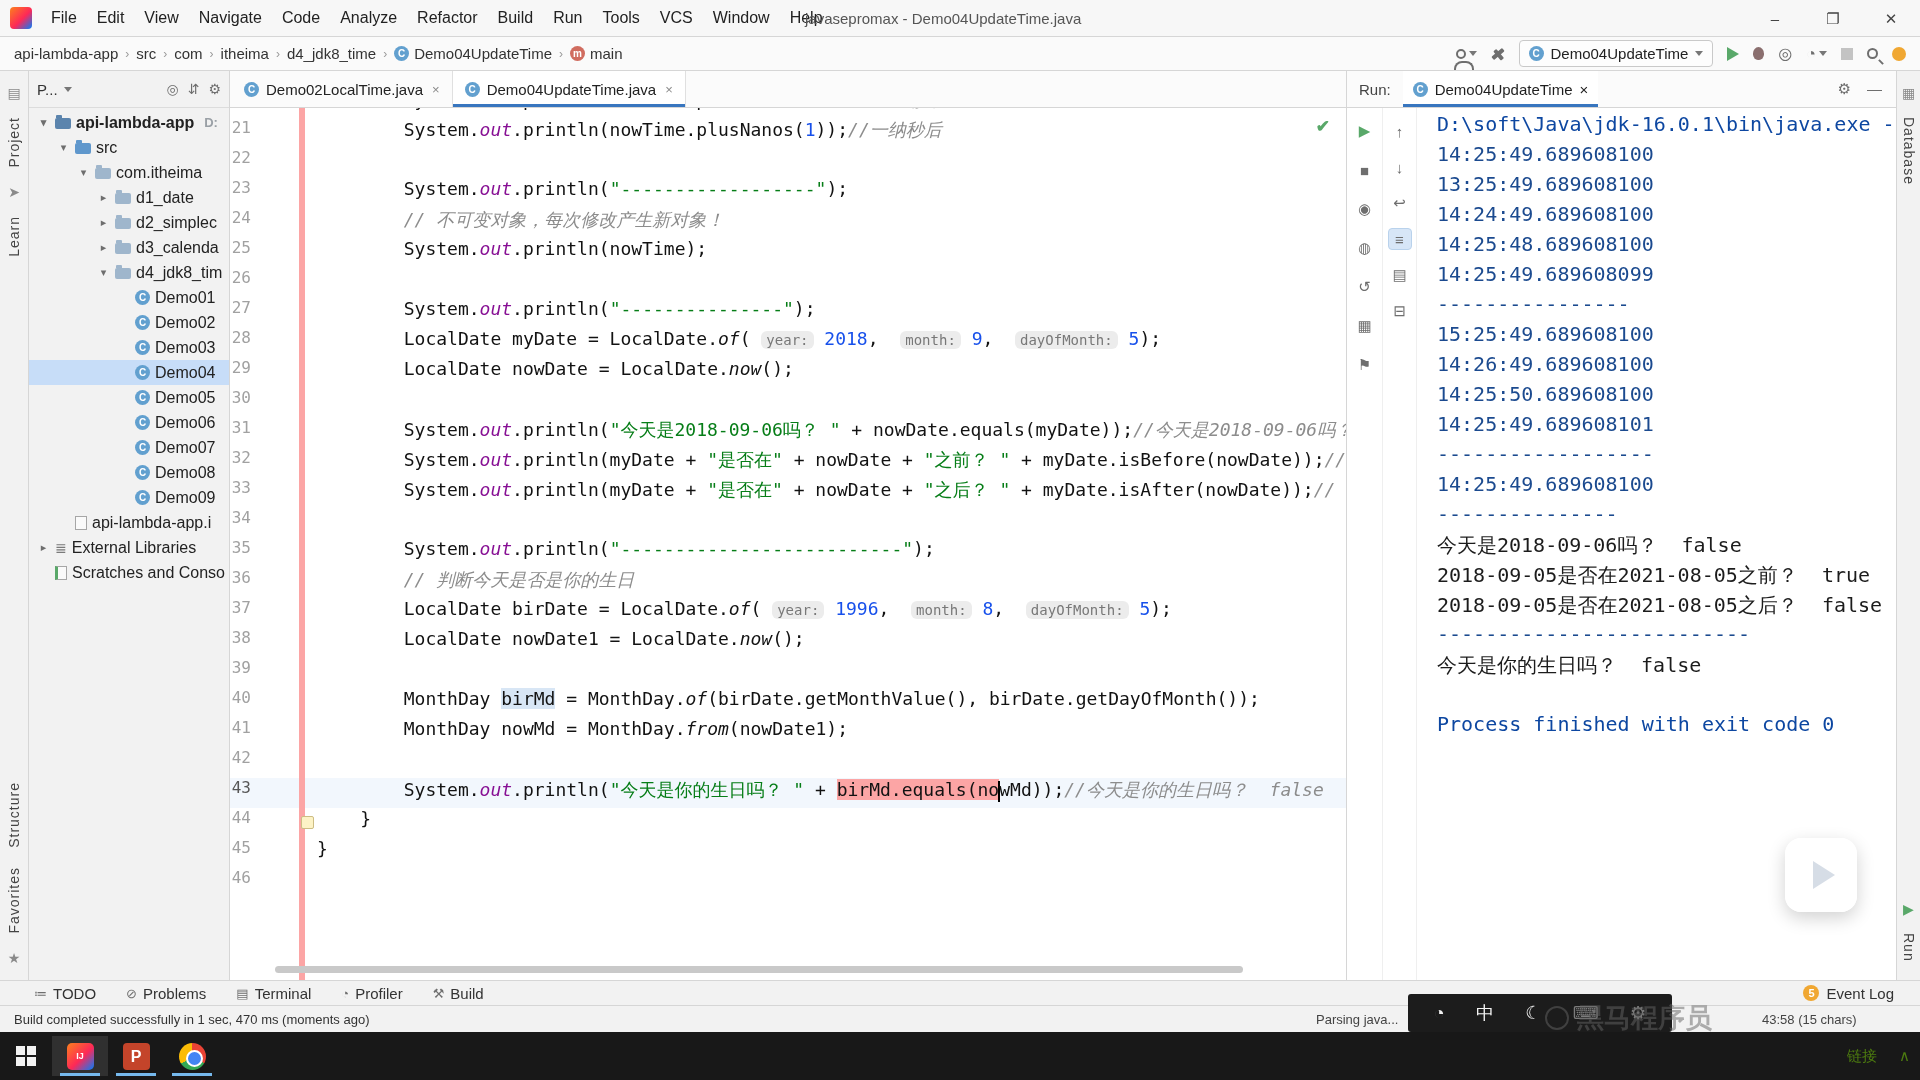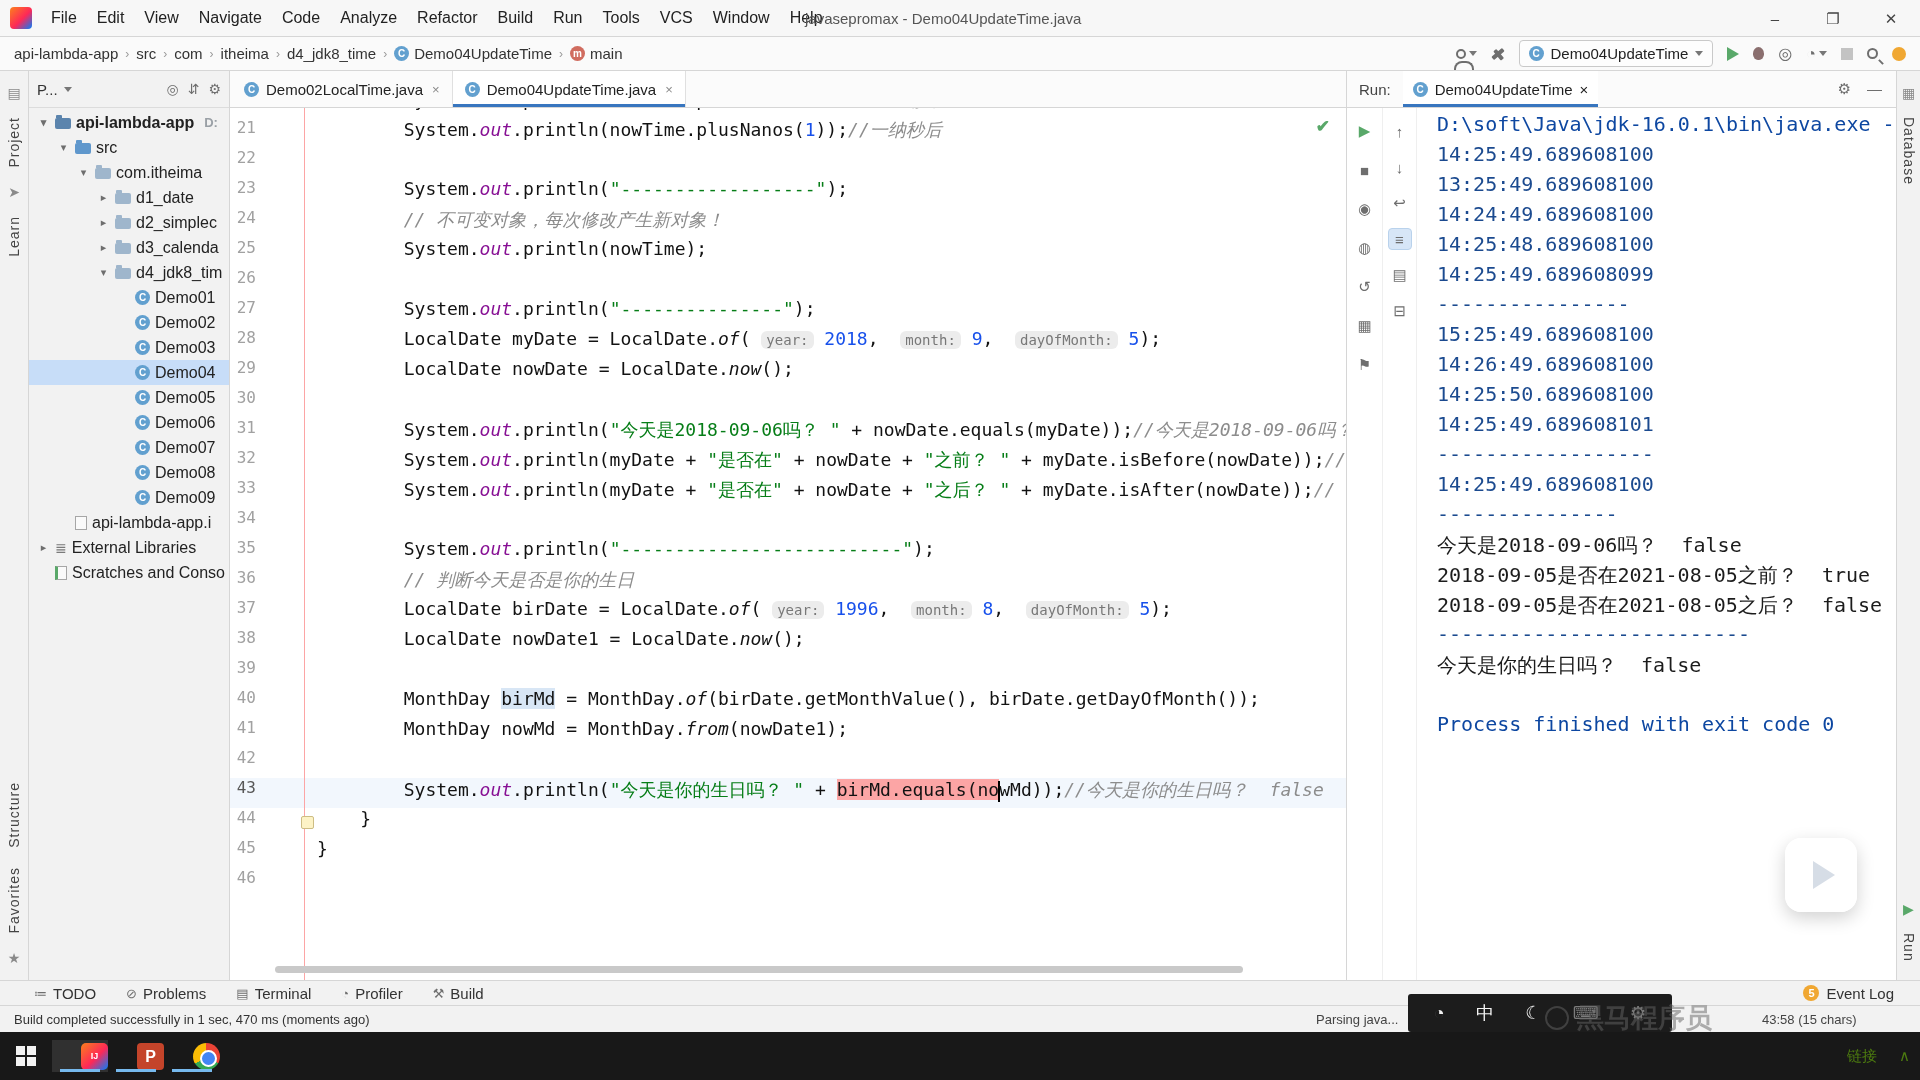--- a/index.html
+++ b/index.html
@@ -65,21 +65,21 @@
   .lic{color:#7a7a7a;font-size:14px;flex:none}
 
   
   .editor{flex:1;display:flex;flex-direction:column;min-width:0;border-right:1px solid #d6d6d6;position:relative}
   .tabbar{height:37px;background:#fbfbfb;border-bottom:1px solid #d6d6d6;display:flex;align-items:flex-end;padding-left:2px;flex:none}
   .etab{height:36px;display:flex;align-items:center;gap:7px;padding:0 12px;font-size:15px;color:#222;border-right:1px solid #e0e0e0;background:#fbfbfb;position:relative}
   .etab.active{background:#fff}
   .etab.active::after{content:"";position:absolute;left:0;right:0;bottom:0;height:3px;background:#3876bf}
   .etab .x{color:#8a8a8a;font-size:13px;margin-left:2px}
   .edbody{flex:1;display:flex;position:relative;overflow:hidden;background:#fff}
-  .gutter{width:75px;flex:none;background:#fff;border-right:1px solid #fca5a5;overflow:hidden}
+  .gutter{width:75px;flex:none;background:#fff;border-right:6px solid #fca5a5;overflow:hidden}
   .gnums{margin-top:-20px}
   .gn{height:30px;line-height:30px;text-align:right;padding-right:48px;font:16px "DejaVu Sans Mono",monospace;color:#a1a1a1}
   .gn.cur{color:#575757;background:#f2f7fd}
   .codearea{flex:1;overflow:hidden;position:relative}
   .clines{margin-top:-20px}
   .cl{height:30px;line-height:30px;white-space:pre;font:18px "DejaVu Sans Mono",monospace;color:#121212;padding-left:12px}
   .cl.cur{background:#f2f7fd}
   .tf{color:#871094;font-style:italic}
   .tm{font-style:italic}
   .ts{color:#067d17}
@@ -123,21 +123,21 @@
   
   .statusbar{height:27px;background:#f2f2f2;border-top:1px solid #d6d6d6;display:flex;align-items:center;padding:0 14px;font-size:13px;color:#333;flex:none;position:relative}
   .sb-activity{position:absolute;left:1316px;color:#444}
   .sb-pos{position:absolute;left:1762px;color:#444}
 
   
   .taskbar{height:48px;background:#181818;display:flex;align-items:center;flex:none;position:relative}
   .tb-start{width:52px;height:48px;display:flex;align-items:center;justify-content:center}
   .winlogo{display:grid;grid-template-columns:9px 9px;grid-template-rows:9px 9px;gap:2px}
   .winlogo span{background:#f2f2f2}
-  .tapp{width:56px;height:32px;display:flex;align-items:center;justify-content:flex-end;position:relative}
+  .tapp{width:56px;height:40px;display:flex;align-items:center;justify-content:center;position:relative}
   .tapp.focus{background:#303030}
   .tapp::after{content:"";position:absolute;bottom:0;left:8px;right:8px;height:3px;background:#76b9ed}
   .ij-ic{width:27px;height:27px;border-radius:5px;background:linear-gradient(135deg,#fc801d,#fe2857 55%,#007eff);color:#fff;font:bold 9px/27px "Liberation Sans",sans-serif;text-align:center}
   .pp-ic{width:27px;height:27px;border-radius:4px;background:#c4442a;color:#fff;font:bold 16px/27px "Liberation Sans",sans-serif;text-align:center}
   .cr-ic{width:27px;height:27px;border-radius:50%;background:conic-gradient(#ea4335 0 33%,#34a853 33% 66%,#fbbc05 66% 100%);position:relative}
   .cr-ic::after{content:"";position:absolute;left:7px;top:7px;width:13px;height:13px;border-radius:50%;background:#4285f4;border:2px solid #fff}
   .tray{position:absolute;right:10px;display:flex;align-items:center;gap:22px;color:#4d7c0f;font-size:15px}
 
   
   .ime{position:absolute;left:1408px;top:994px;width:264px;height:38px;background:#1c1c1c;border-radius:3px;display:flex;align-items:center;justify-content:space-around;padding:0 10px;color:#f2f2f2;font-size:18px;z-index:60}

